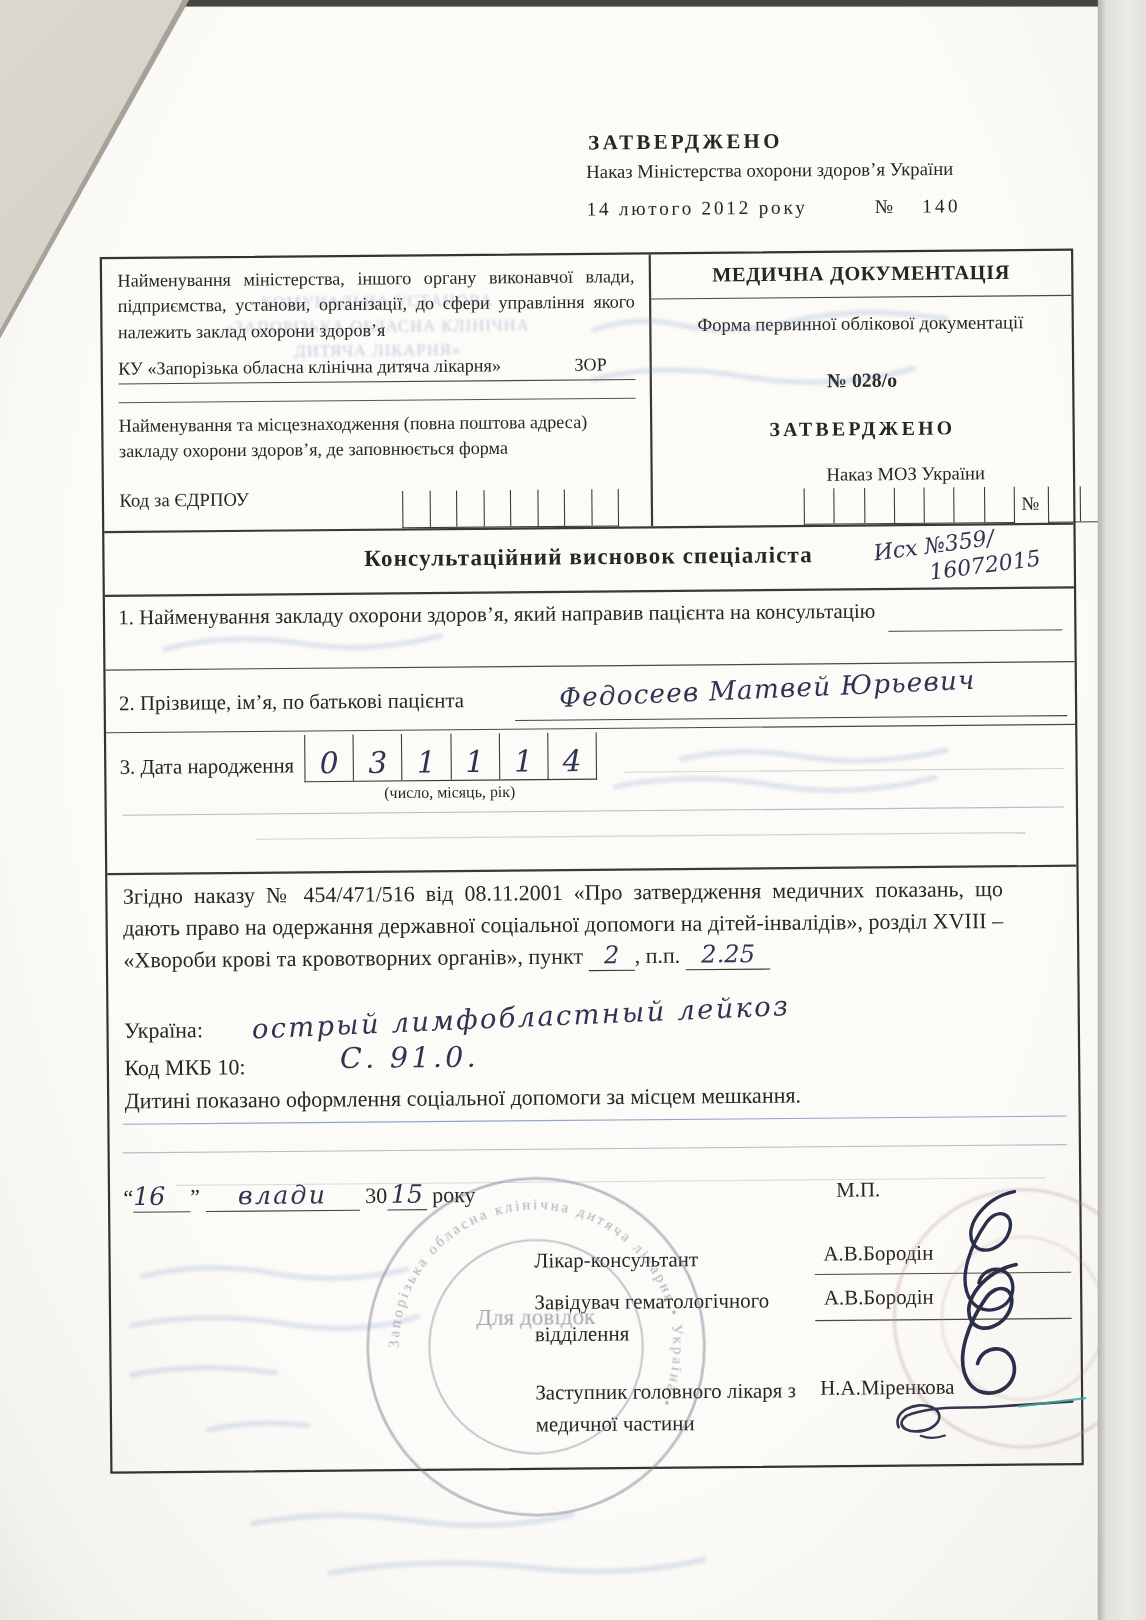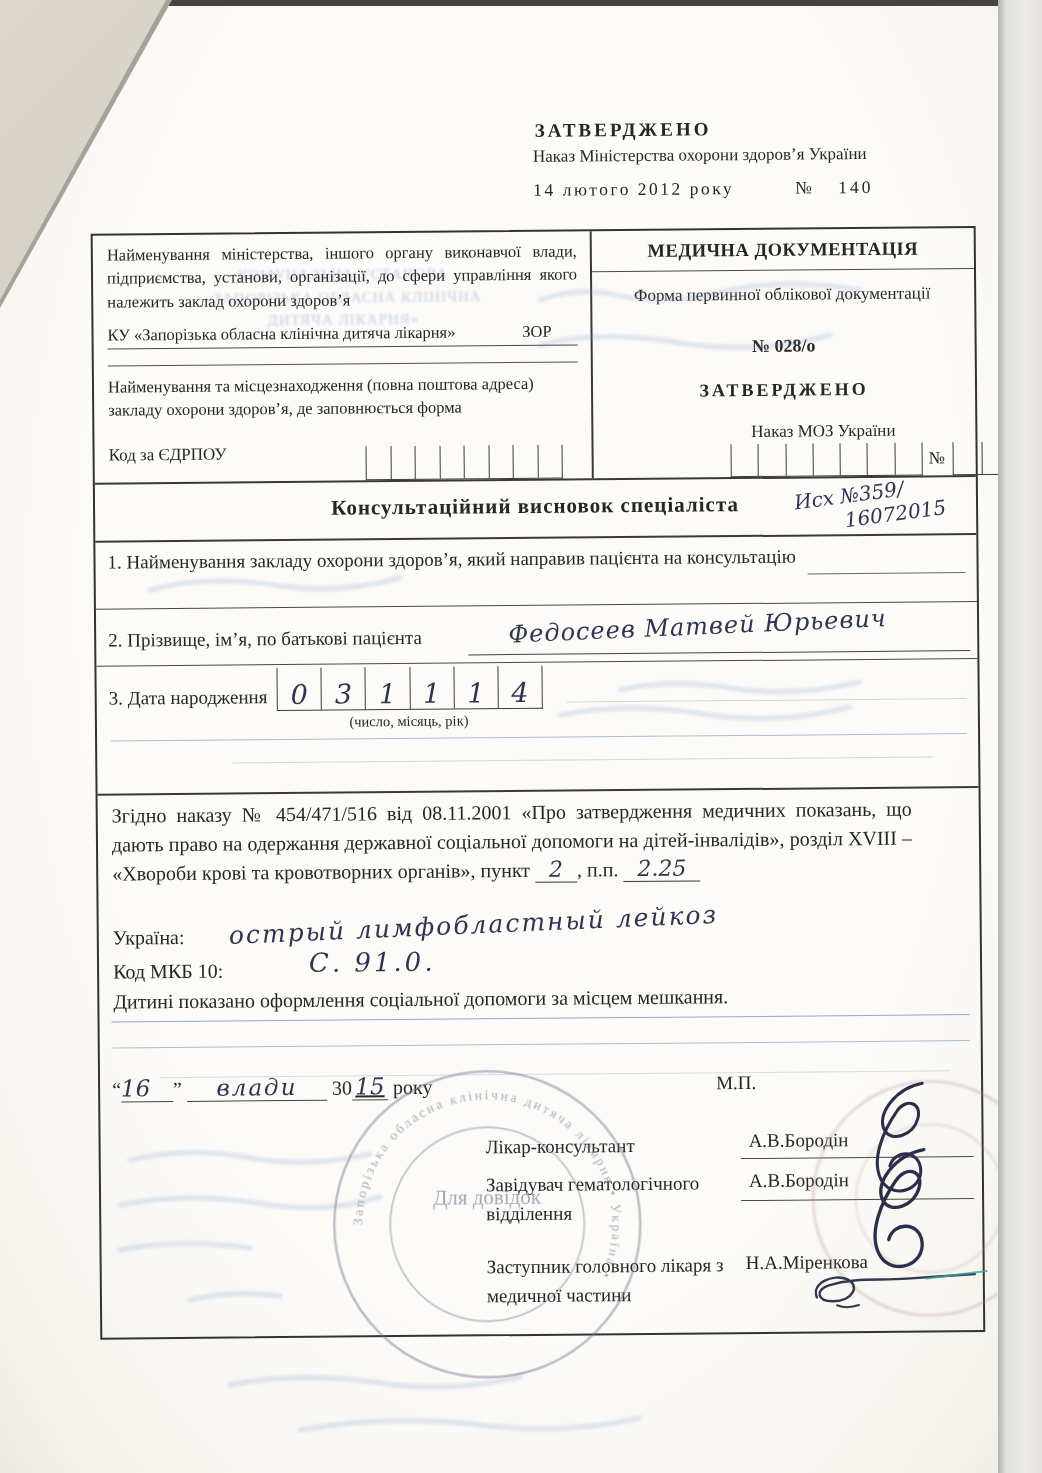--- a/index.html
+++ b/index.html
@@ -171,24 +171,24 @@
       <div class="abs ser20" style="left:14px;top:722px;">Код МКБ 10:</div>
       <div class="abs hand" style="left:210px;top:714px;font-size:26px;letter-spacing:3px;">С. 91.0.</div>
       <div class="abs ser20" style="left:14px;top:752px;width:856px;">Дитині показано оформлення соціальної допомоги за місцем мешкання.</div>
       <div class="frule" style="left:12px;top:786px;width:858px;border-top-color:rgba(90,120,180,0.65);"></div>
       <div class="frule" style="left:12px;top:812px;width:858px;"></div>
       <div class="frule" style="left:60px;top:842px;width:790px;opacity:.5;"></div>
 
       <div class="abs" style="left:12px;top:840px;font-size:20px;">
         <span>“</span><span class="underfield" style="position:static;display:inline-block;width:52px;text-align:left;"><span class="hand" style="font-size:23px;">16</span></span><span>”</span>
         <span class="underfield" style="position:static;display:inline-block;width:140px;text-align:center;"><span class="hand" style="font-size:23px;letter-spacing:2px;">влади</span></span>
-        <span>30</span><span class="underfield" style="position:static;display:inline-block;width:36px;text-align:center;text-decoration:underline;"><span class="hand" style="font-size:23px;">15</span></span>
+        <span>30</span><span class="underfield" style="position:static;display:inline-block;width:36px;text-align:center;"><span class="hand" style="font-size:23px;">15</span></span>
         <span>року</span>
       </div>
-      <div class="abs" style="left:616px;top:842px;font-size:19px;">М.П.</div>
+      <div class="abs" style="left:660px;top:842px;font-size:19px;">М.П.</div>
 
       <div class="abs ser19" style="left:385px;top:900px;width:250px;">Лікар-консультант</div>
       <div class="abs ser19" style="left:648px;top:896px;">А.В.Бородін</div>
       <div class="abs" style="left:640px;top:928px;width:233px;border-top:1.5px solid #4a4944;"></div>
 
       <div class="abs ser19" style="left:385px;top:938px;width:255px;">Завідувач гематологічного відділення</div>
       <div class="abs ser19" style="left:648px;top:936px;">А.В.Бородін</div>
       <div class="abs" style="left:640px;top:970px;width:233px;border-top:1.5px solid #4a4944;"></div>
 
       <div class="abs ser19" style="left:385px;top:1020px;width:260px;">Заступник головного лікаря з медичної частини</div>

